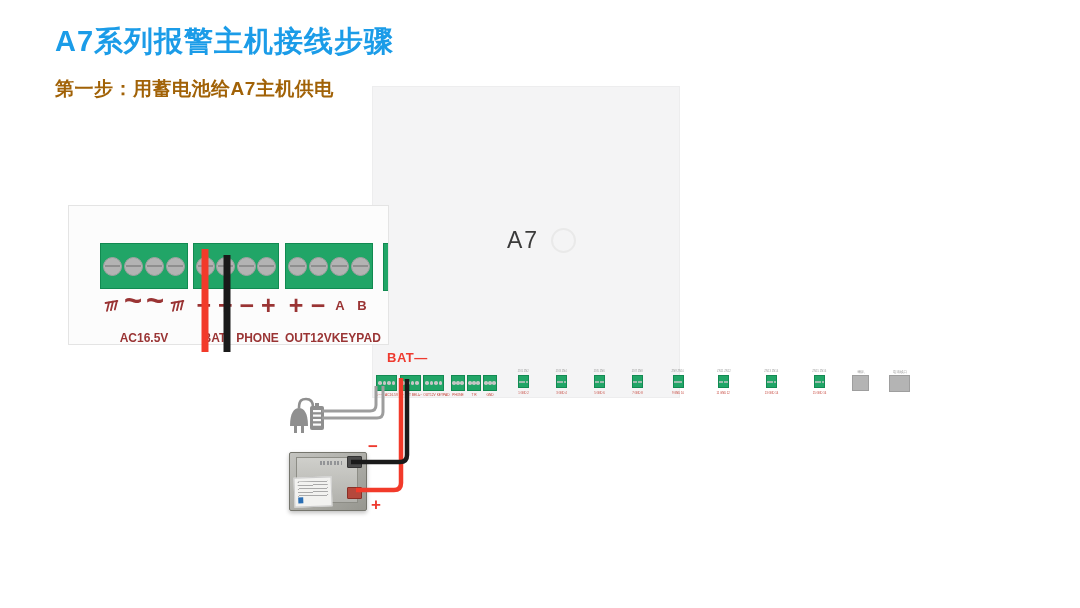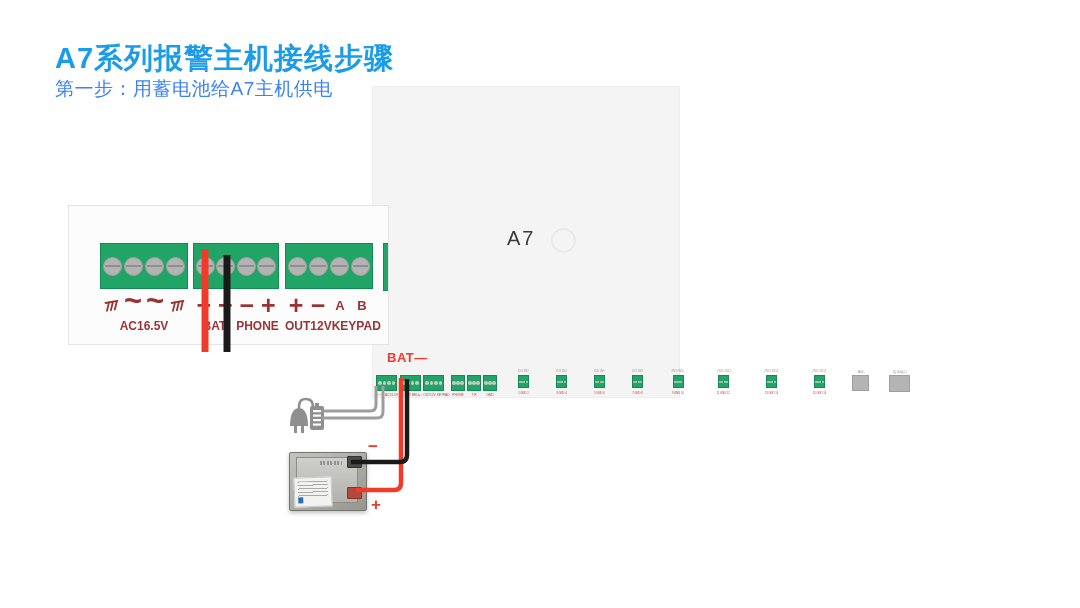--- a/index.html
+++ b/index.html
@@ -1,27 +1,27 @@
 <!DOCTYPE html>
 <html><head>
 <meta charset="utf-8">
 <style>
   html,body{margin:0;padding:0}
   body{width:1080px;height:608px;background:#ffffff;position:relative;overflow:hidden;
        font-family:"Liberation Sans",sans-serif}
 
-  .title{position:absolute;left:55px;top:39px;font-size:29px;font-weight:bold;
+  .title{position:absolute;left:55px;top:22px;font-size:29px;font-weight:bold;
          color:#1b9ce8;letter-spacing:1px;z-index:6}
-  .subtitle{position:absolute;left:55px;top:76px;font-size:19px;font-weight:normal;
-            color:#3b82f6;letter-spacing:.5px;z-index:6}
+  .subtitle{position:absolute;left:55px;top:76px;font-size:19px;font-weight:bold;
+            color:#a16207;letter-spacing:.5px;z-index:6}
 
   
   .board{position:absolute;left:372px;top:86px;width:308px;height:312px;
          background:#f4f4f5;border:1px solid #ededee;box-sizing:border-box;z-index:1}
-  .a7label{position:absolute;left:134px;top:140px;font-size:20px;color:#3a3a3a;letter-spacing:2px}
+  .a7label{position:absolute;left:134px;top:140px;font-size:23px;color:#3a3a3a;letter-spacing:2px}
   .logocircle{position:absolute;left:178px;top:141px;width:21px;height:21px;
               border:2px solid #e9e9e9;border-radius:50%}
   .batcallout{position:absolute;left:14px;top:263px;font-size:13px;font-weight:bold;
               color:#ee3a2f;letter-spacing:.5px}
 
   #strip{position:absolute;left:3px;top:280px;display:flex;align-items:flex-start}
   .cluster{display:flex}
   .cluster.c-left{gap:2.5px;padding-top:8px;margin-right:7px}
   .cluster.c-mid{gap:2px;padding-top:8px;margin-right:8px}
   .cluster.c-zones{gap:1.6px;margin-right:9px}
@@ -58,21 +58,21 @@
           align-items:center;justify-content:space-evenly;box-sizing:border-box}
   .screw{width:19px;height:19px;border-radius:50%;background:#b3b3b3;border:1px solid #a0a0a0;
          position:relative;box-sizing:border-box}
   .screw::after{content:"";position:absolute;left:1px;right:1px;top:7px;height:2px;background:#8f8f8f}
   .symrow{display:flex;justify-content:space-evenly;margin-top:3px;height:26px}
   .sym{width:23px;display:flex;align-items:center;justify-content:center;
        color:#9a3434;font-weight:bold}
   .sym-plus,.sym-minus{font-size:25px}
   .sym-ac{font-size:31px;padding-bottom:8px}
   .sym-AB{font-size:13px}
-  .lblrow{display:flex;margin-top:1px}
+  .lblrow{display:flex;margin-top:13px}
   .clabel{flex:1;text-align:center;font-size:12px;font-weight:bold;color:#9a3434}
   .sliver{position:absolute;right:0;top:37px;width:4px;height:46px;background:#21a567;
           border:1px solid #118a51;border-right:none}
 
   
   #wires{position:absolute;left:0;top:0;z-index:4;pointer-events:none}
   .plug{position:absolute;left:284px;top:396px;z-index:2}
 
   .battery{position:absolute;left:289px;top:452px;width:78px;height:59px;z-index:2}
   .bat-body{position:absolute;inset:0;background:linear-gradient(145deg,#c4c4c0,#96968f);

